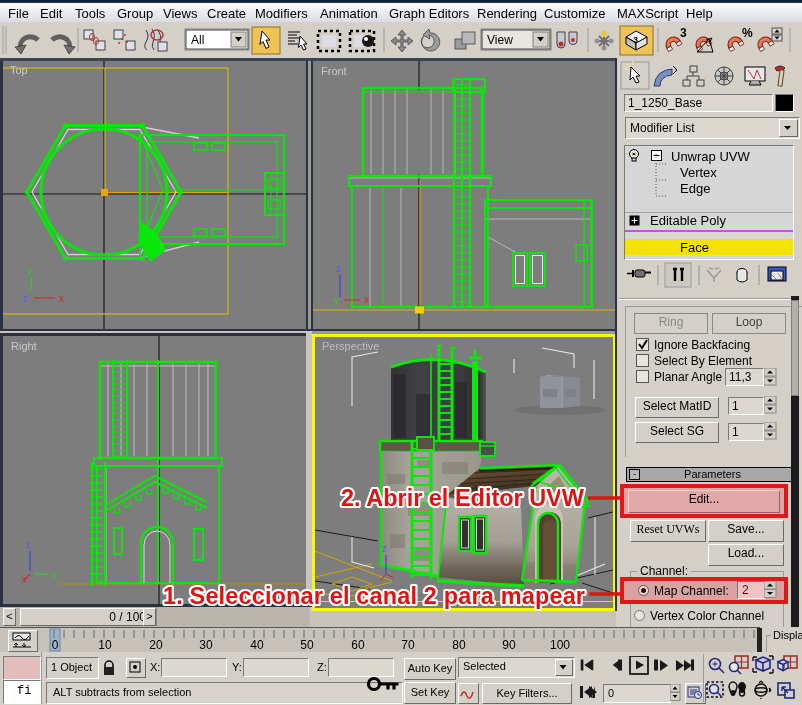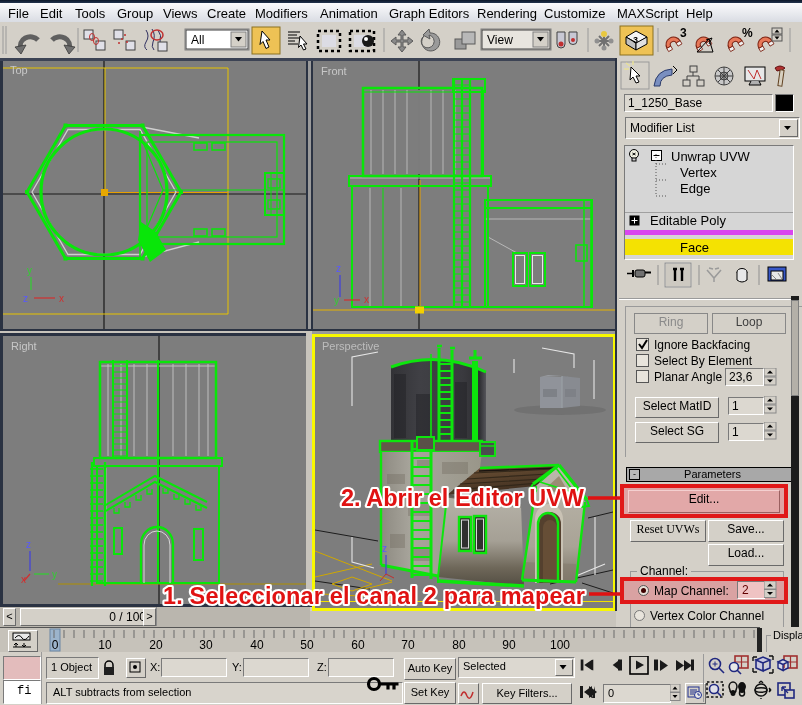--- a/index.html
+++ b/index.html
@@ -555,21 +555,21 @@
       <div class="abs" style="left:46px;top:1px;font-size:13px;">Unwrap UVW</div>
     </div>
     <div class="abs" style="left:55px;top:19px;font-size:13px;">Vertex</div>
     <div class="abs" style="left:55px;top:35px;font-size:13px;">Edge</div>
     <div class="abs" style="left:0px;top:49px;width:168px;height:16px;background:#f4e202;margin-top:44px;">
       <div class="abs" style="left:55px;top:1px;font-size:13px;">Face</div>
     </div>
     <svg class="abs" style="left:30px;top:8px;" width="18" height="52" viewBox="0 0 18 52">
       <path d="M1 0 V42 M1 10 h12 M1 26 h12 M1 42 h12" stroke="#555" stroke-dasharray="1,2" fill="none"></path>
     </svg>
-    <div class="abs" style="left:0px;top:66px;width:168px;height:17px;background:#d6d6d6;border-top:1px solid #a0a0a0;border-bottom:5px solid #d946ef;">
+    <div class="abs" style="left:0px;top:66px;width:168px;height:17px;background:#d6d6d6;border-top:1px solid #a0a0a0;border-bottom:2px solid #d946ef;">
       <svg class="abs" style="left:4px;top:2px;" width="11" height="11">
           <rect x="0.5" y="0.5" width="10" height="10" fill="#000"></rect>
           <path d="M5.5 2.5 v6 M2.5 5.5 h6" stroke="#fff"></path>
         </svg>
       <div class="abs" style="left:25px;top:0px;font-size:13px;">Editable Poly</div>
     </div>
   </div>
 
   <svg class="abs" style="left:8px;top:204px;" width="175" height="26" viewBox="0 0 175 26">
 
@@ -612,21 +612,21 @@
     <div class="abs" style="left:28px;top:31px;font-size:12px;">Ignore Backfacing</div>
     <svg class="abs" style="left:10px;top:47px;" width="14" height="14">
         <rect x="0.5" y="0.5" width="12" height="12" fill="#e8e4dc" stroke="#555"></rect>
       </svg>
     <div class="abs" style="left:28px;top:47px;font-size:12px;">Select By Element</div>
     <svg class="abs" style="left:10px;top:63px;" width="14" height="14">
         <rect x="0.5" y="0.5" width="12" height="12" fill="#e8e4dc" stroke="#555"></rect>
       </svg>
     <div class="abs" style="left:28px;top:63px;font-size:12px;">Planar Angle</div>
     <div class="abs sunken" style="left:99px;top:61px;width:37px;height:16px;background:#dcd8d0;">
-        <div class="abs" style="left:3px;top:1px;font-size:12px;">23,6</div>
+        <div class="abs" style="left:3px;top:1px;font-size:12px;">11,3</div>
       </div>
     <svg class="abs" style="left:138px;top:61px;" width="13" height="18">
         <rect x="0" y="0" width="12" height="8" fill="#d4d0c8" stroke="#888"></rect>
         <rect x="0" y="9" width="12" height="8" fill="#d4d0c8" stroke="#888"></rect>
         <path d="M6 2.5 l3 3 h-6 z" fill="#000"></path>
         <path d="M6 14.5 l-3 -3 h6 z" fill="#000"></path>
       </svg>
     <div class="abs raised" style="left:9px;top:90px;width:82px;height:18px;text-align:center;font-size:12px;padding-top:1px;">Select MatID</div>
     <div class="abs sunken" style="left:102px;top:90px;width:34px;height:16px;background:#dcd8d0;">
         <div class="abs" style="left:3px;top:1px;font-size:12px;">1</div>

